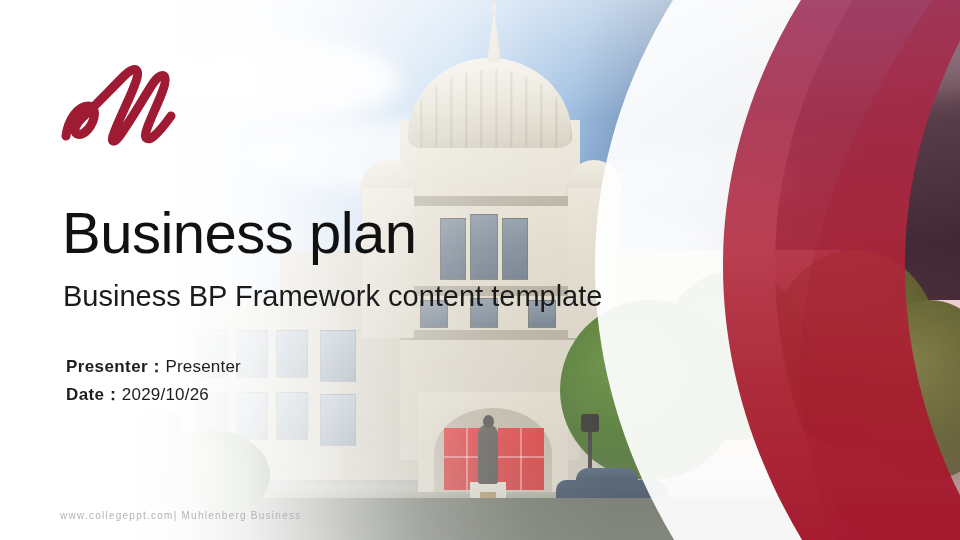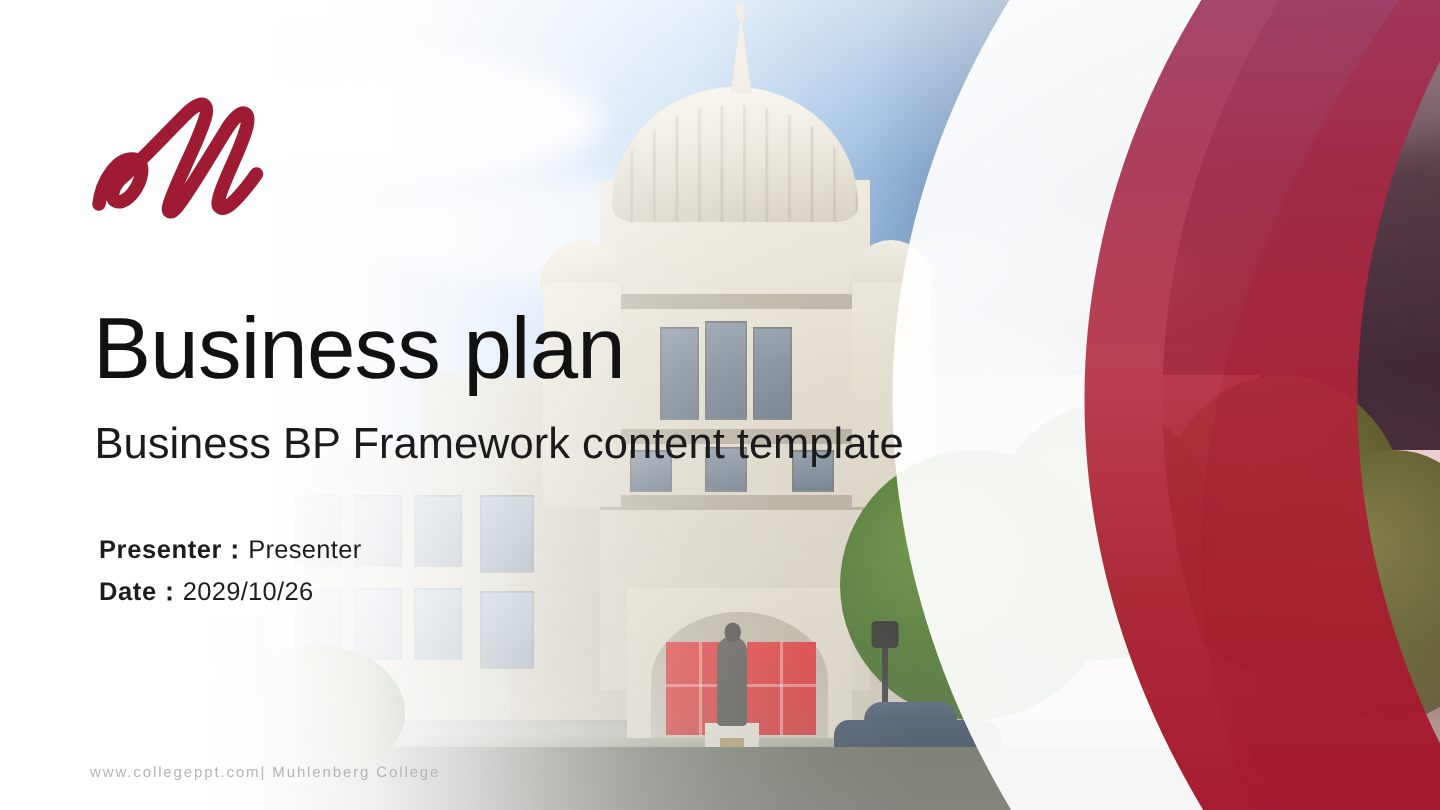--- a/index.html
+++ b/index.html
@@ -532,16 +532,16 @@
 
     <div class="meta">
       <span class="meta-row">
         <span class="meta-label">Presenter</span><span class="meta-label">：</span><span class="meta-value">Presenter</span>
       </span>
       <span class="meta-row">
         <span class="meta-label">Date</span><span class="meta-label">：</span><span class="meta-value">2029/10/26</span>
       </span>
     </div>
 
-    <div class="footer">www.collegeppt.com| Muhlenberg College</div>
+    <div class="footer">www.collegeppt.com| Muhlenberg Business</div>
   </div>
 
 </div>
 
 </body></html>

